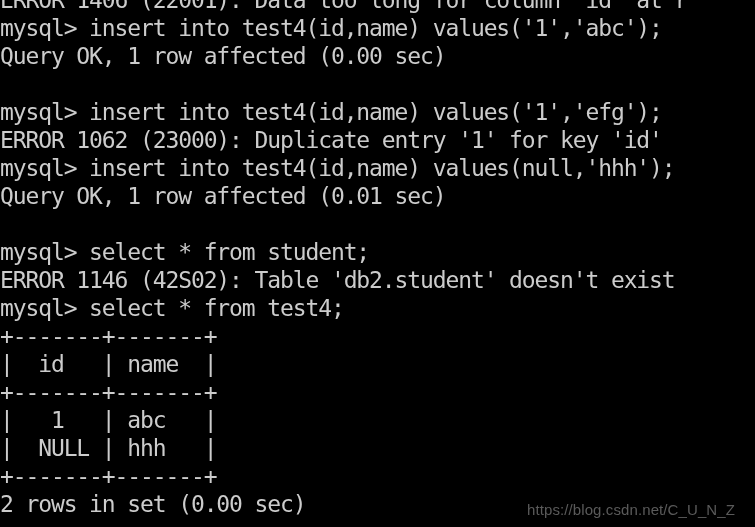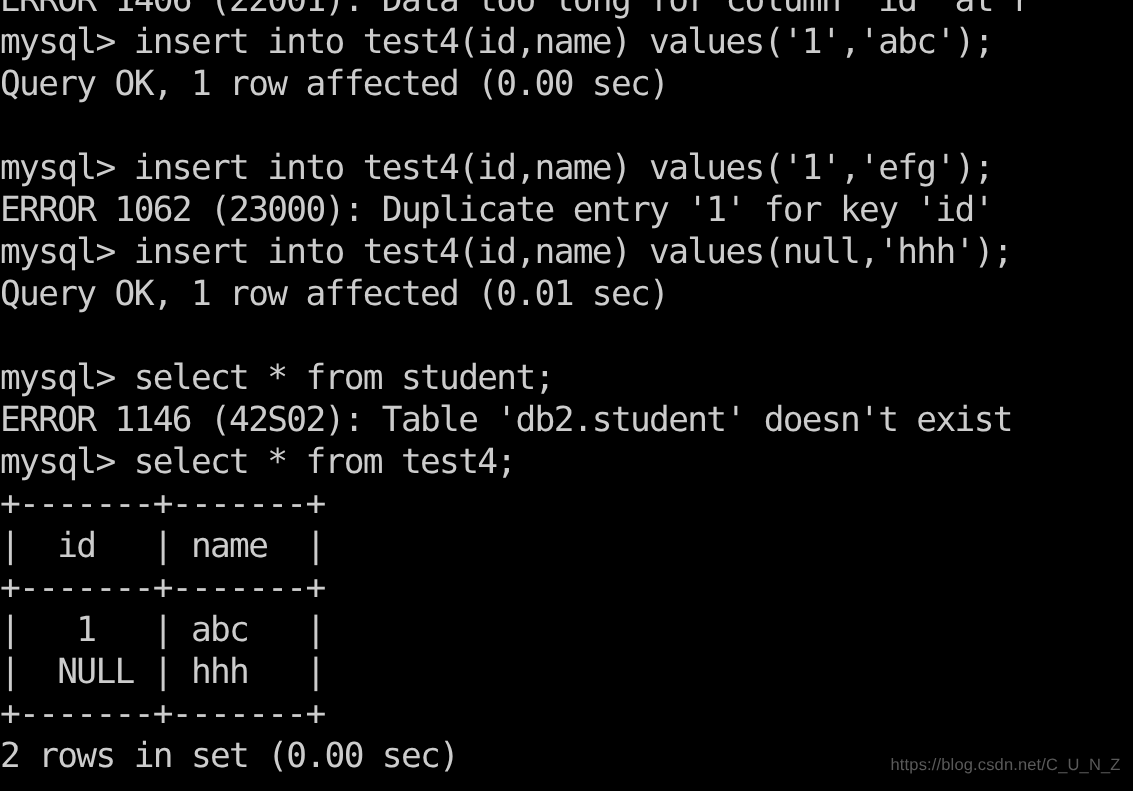--- a/index.html
+++ b/index.html
@@ -44,25 +44,25 @@
     white-space: pre;
     overflow: hidden;
   }
 
   .term-line.blank {
     color: transparent;
   }
 
   #watermark {
     position: absolute;
-    right: 8px;
+    right: 20px;
     bottom: 9px;
     color: #5a5a5a;
     font-family: "Liberation Sans", sans-serif;
-    font-size: 11px;
+    font-size: 15px;
     letter-spacing: 0.1px;
     white-space: pre;
     line-height: 16px;
   }
 </style>
 </head>
 <body>
 
 <div id="terminal">
 

